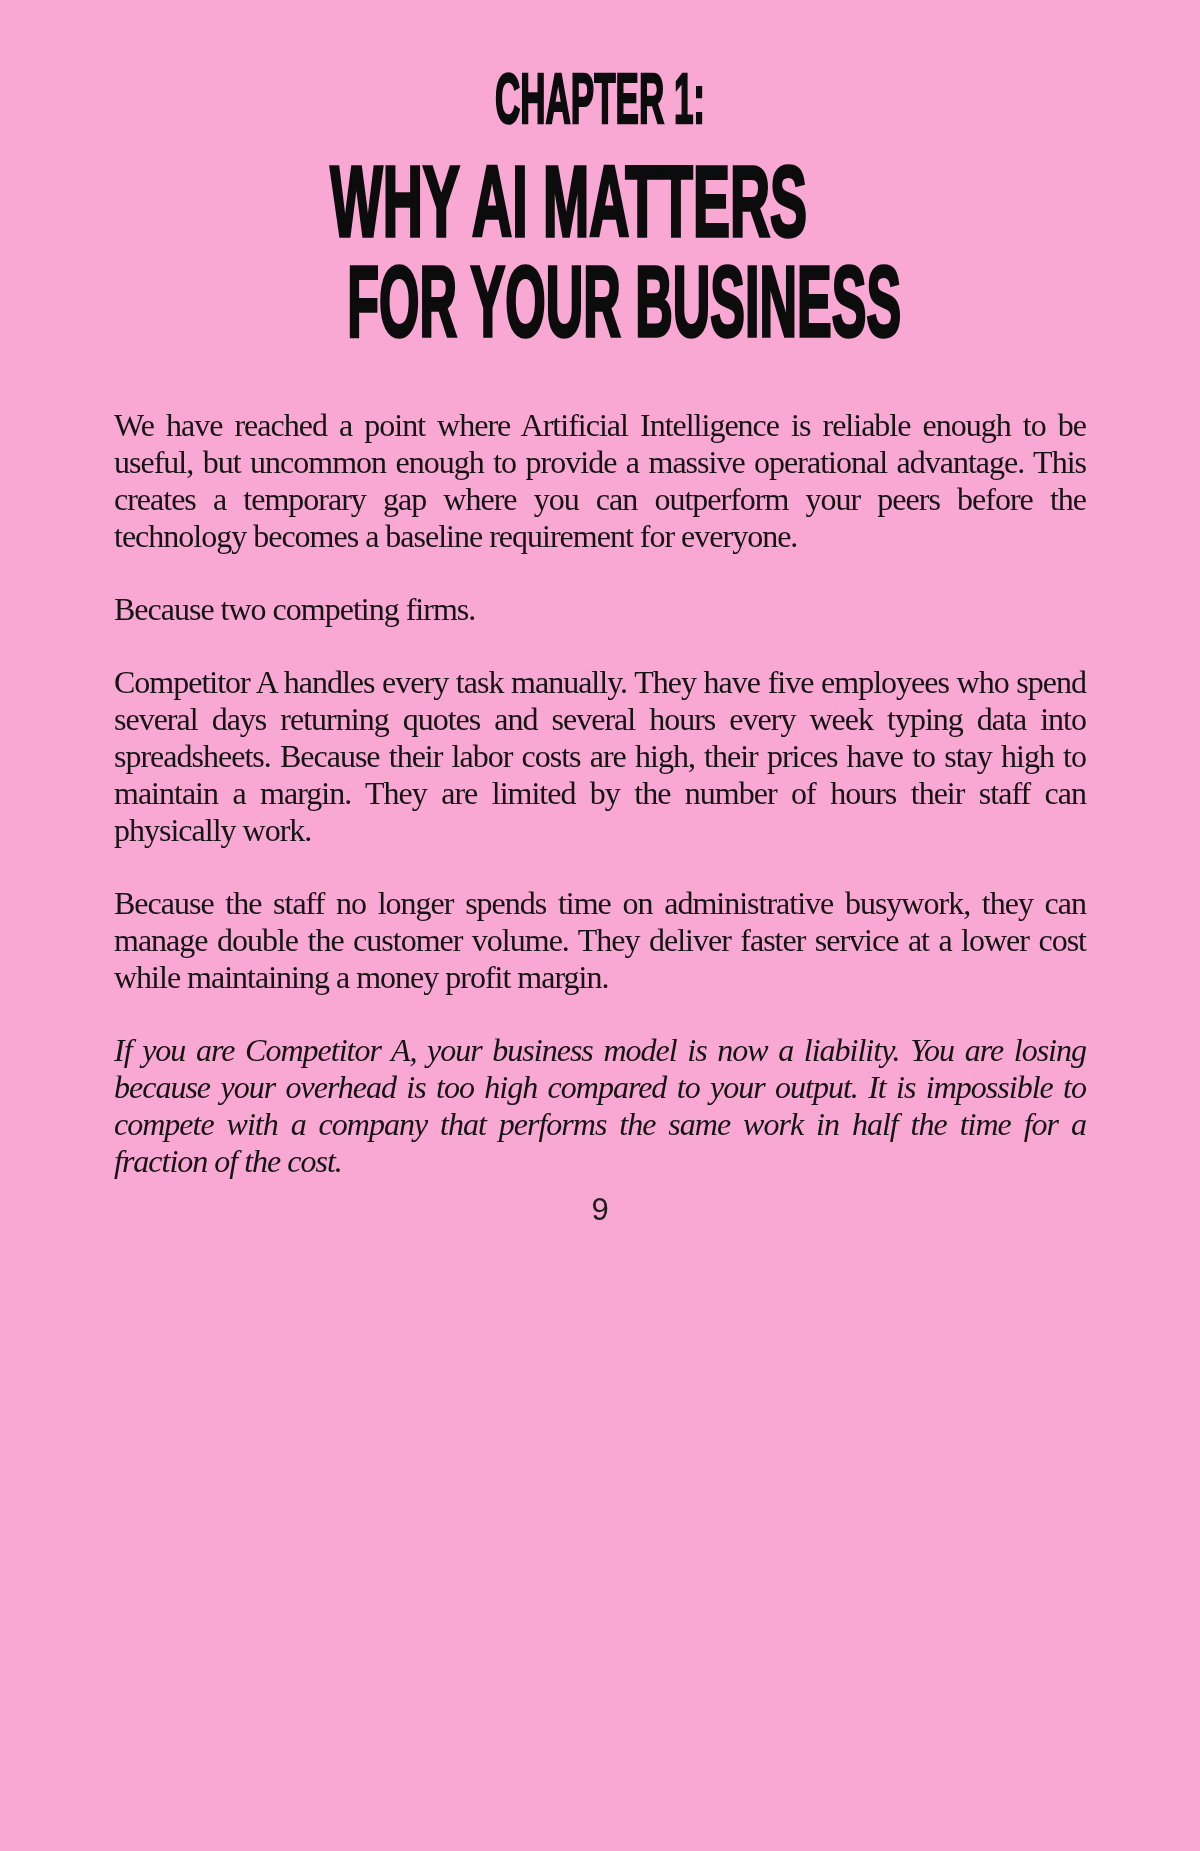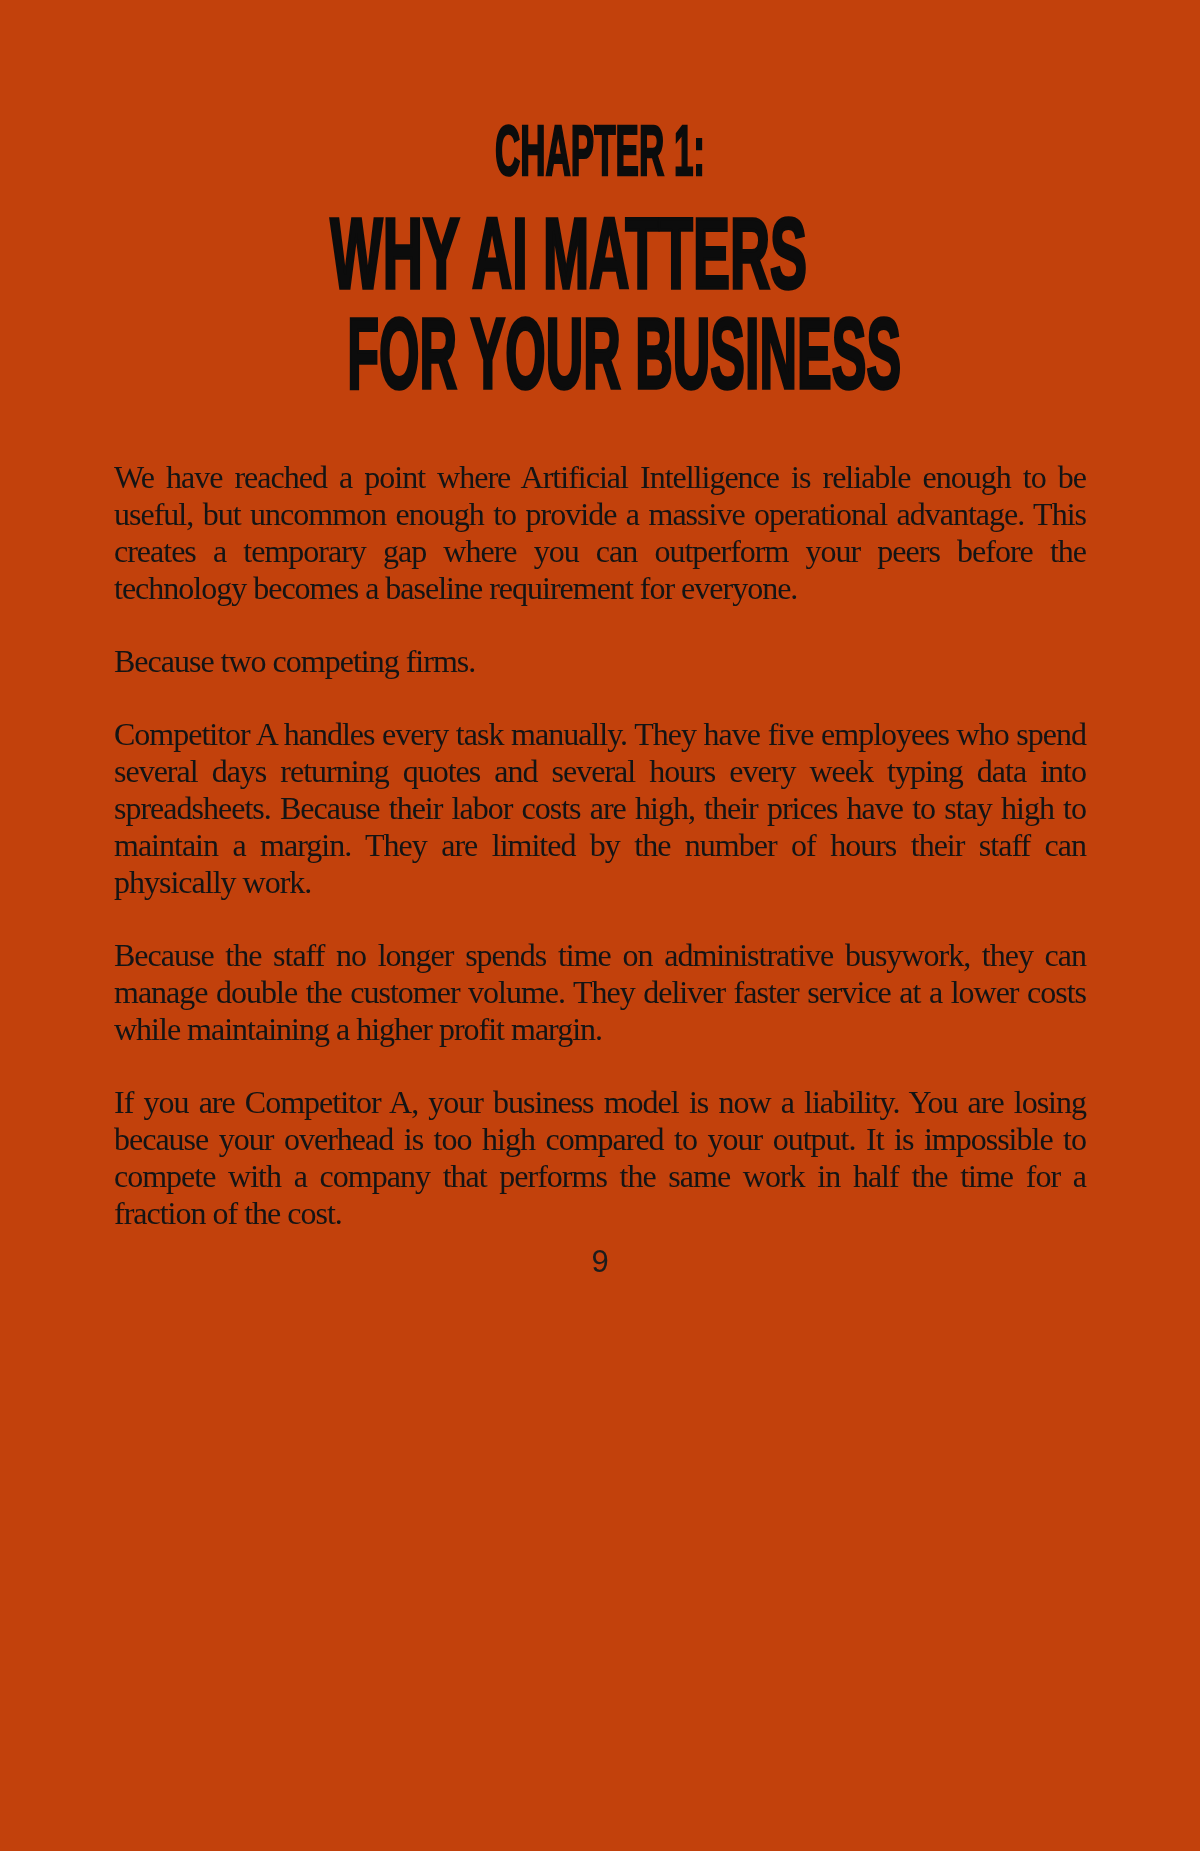--- a/index.html
+++ b/index.html
@@ -5,23 +5,23 @@
   html, body {
     margin: 0;
     padding: 0;
     background: #ffffff;
   }
   .page {
     position: relative;
     width: 1200px;
     height: 1851px;
     margin: 0 auto;
-    background: #c2410c;
+    background: #f9a8d4;
     box-sizing: border-box;
-    padding: 116px 114px 0 114px;
+    padding: 64px 114px 0 114px;
     overflow: hidden;
   }
   
   .chapter-label {
     margin: 0;
     text-align: center;
     font-family: "Liberation Sans", sans-serif;
     font-weight: 700;
     font-size: 70px;
     line-height: 70px;
@@ -56,21 +56,21 @@
   .body-text p {
     margin: 0 0 36px 0;
     font-family: "Liberation Serif", serif;
     font-size: 32px;
     line-height: 37px;
     letter-spacing: -1px;
     color: #141414;
     text-align: justify;
     text-justify: inter-word;
   }
-  .body-text p:last-child { margin-bottom: 0; }
+  .body-text p:last-child { margin-bottom: 0; font-style: italic; }
 
   
   .page-number {
     margin-top: 14px;
     text-align: center;
     font-family: "Liberation Sans", sans-serif;
     font-weight: 400;
     font-size: 31px;
     line-height: 31px;
     color: #1c1c1c;
@@ -85,19 +85,19 @@
 
   <h1 class="chapter-title">
     <span class="title-line title-line-1">WHY AI MATTERS</span>
     <span class="title-line title-line-2">FOR YOUR BUSINESS</span>
   </h1>
 
   <main class="body-text">
     <p>We have reached a point where Artificial Intelligence is reliable enough to be useful, but uncommon enough to provide a massive operational advantage. This creates a temporary gap where you can outperform your peers before the technology becomes a baseline requirement for everyone.</p>
     <p>Because two competing firms.</p>
     <p>Competitor A handles every task manually. They have five employees who spend several days returning quotes and several hours every week typing data into spreadsheets. Because their labor costs are high, their prices have to stay high to maintain a margin. They are limited by the number of hours their staff can physically work.</p>
-    <p>Because the staff no longer spends time on administrative busywork, they can manage double the customer volume. They deliver faster service at a lower costs while maintaining a higher profit margin.</p>
+    <p>Because the staff no longer spends time on administrative busywork, they can manage double the customer volume. They deliver faster service at a lower cost while maintaining a money profit margin.</p>
     <p>If you are Competitor A, your business model is now a liability. You are losing because your overhead is too high compared to your output. It is impossible to compete with a company that performs the same work in half the time for a fraction of the cost.</p>
   </main>
 
   <footer class="page-number">9</footer>
 
 </div>
 
 </body></html>

